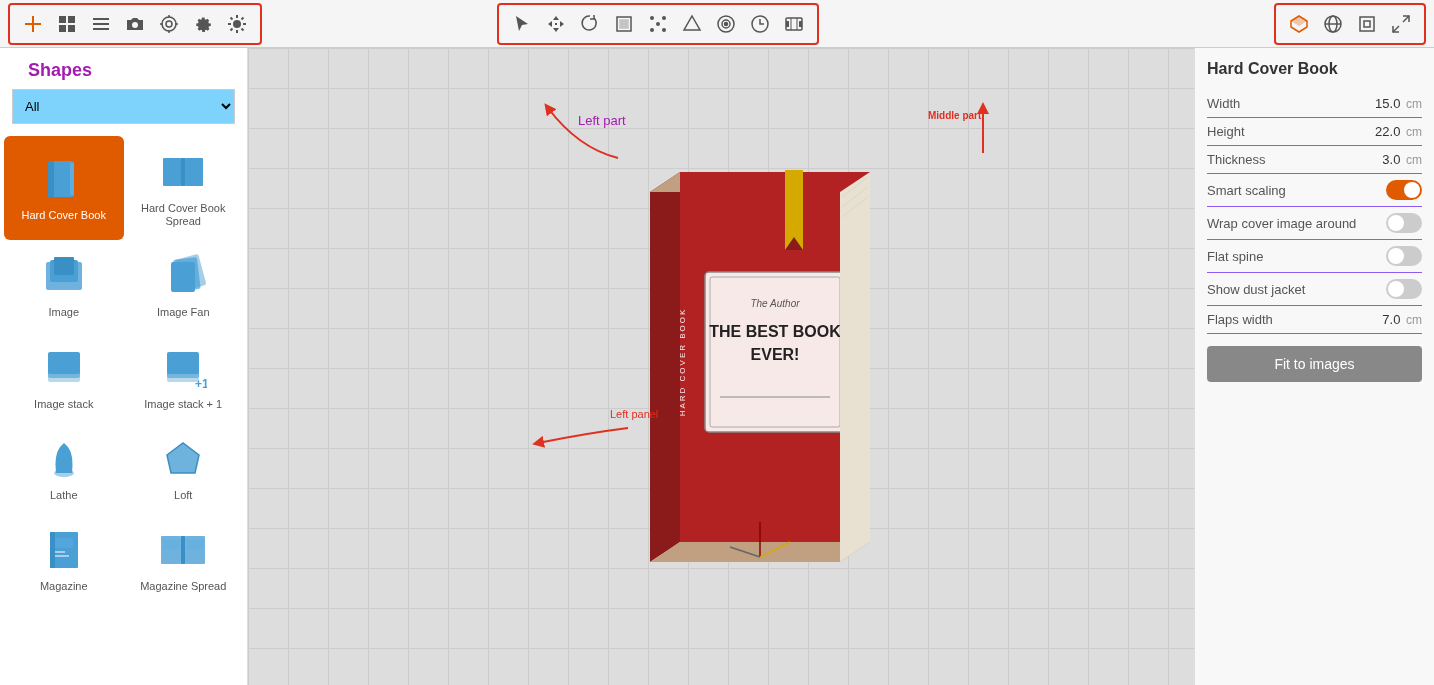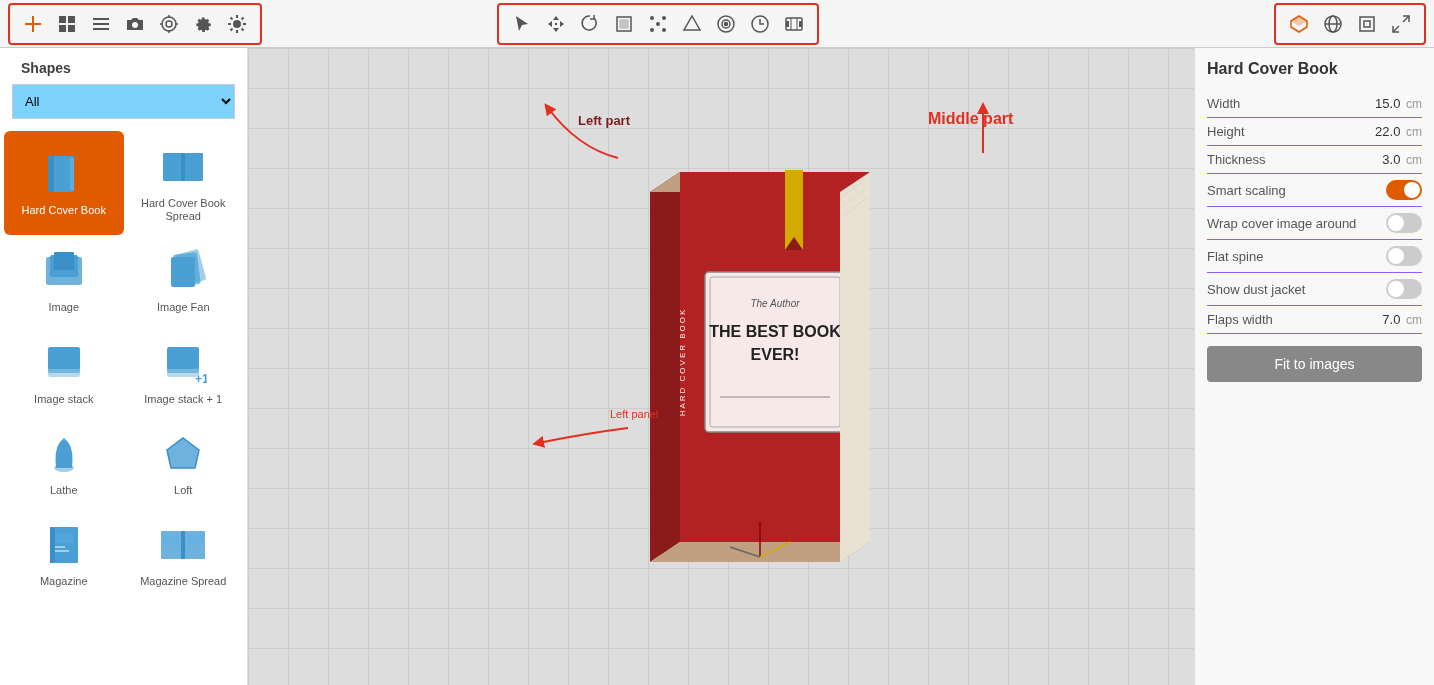--- a/index.html
+++ b/index.html
@@ -28,21 +28,21 @@
     .main-area {
       display: flex; flex: 1; overflow: hidden;
     }
 
     
     .left-panel {
       width: 248px; background: #fff; border-right: 1px solid #ddd;
       display: flex; flex-direction: column; overflow-y: auto;
     }
     .left-panel-header {
-      padding: 12px 21px 8px; font-size: 14px; font-weight: bold; color: #404040;
+      padding: 12px 28px 8px; font-size: 18px; font-weight: bold; color: #a21caf;
     }
     .shapes-filter {
       padding: 0 12px 8px; display: flex; align-items: center; gap: 4px;
     }
     .shapes-filter select {
       flex: 1; padding: 8px 8px; border: 1px solid #ccc; border-radius: 0;
       font-size: 13px; background: #7dd3fc; appearance: auto;
     }
     .shapes-grid {
       display: grid; grid-template-columns: 1fr 1fr; gap: 0; padding: 4px;
@@ -426,34 +426,34 @@
         <line x1="252" y1="55" x2="278" y2="35" stroke="#ccc" stroke-width="0.5"></line>
         <line x1="252" y1="65" x2="278" y2="45" stroke="#ccc" stroke-width="0.5"></line>
         <line x1="252" y1="75" x2="278" y2="55" stroke="#ccc" stroke-width="0.5"></line>
 
         <line x1="170" y1="415" x2="170" y2="380" stroke="#8B0000" stroke-width="1.5"></line>
         <line x1="170" y1="415" x2="200" y2="400" stroke="#d4aa00" stroke-width="1.5"></line>
         <line x1="170" y1="415" x2="140" y2="405" stroke="#666" stroke-width="1.5"></line>
       </svg>
     </div>
 
-    <div style="position:absolute; top:65px; left:330px; color:#7f1d1d; font-weight:bold; font-size:13px; pointer-events:none;">
+    <div style="position:absolute; top:65px; left:330px; color:#a21caf; font-weight:normal; font-size:13px; pointer-events:none;">
       <span>Left part</span>
     </div>
 
     <svg style="position:absolute;top:40px;left:270px;pointer-events:none;" width="120" height="90">
       <defs>
           <marker id="ah1" markerWidth="6" markerHeight="6" refX="3" refY="3" orient="auto">
             <path d="M0,0 L6,3 L0,6 Z" fill="#e03020"></path>
           </marker>
         </defs>
       <path d="M 100 70 Q 60 60 30 20" stroke="#e03020" stroke-width="2" fill="none" marker-end="url(#ah1)"></path>
     </svg>
 
-    <div style="position:absolute; top:62px; left:680px; color:#e03020; font-weight:bold; font-size:16px; pointer-events:none;">
+    <div style="position:absolute; top:62px; left:680px; color:#e03020; font-weight:bold; font-size:10px; pointer-events:none;">
       <span>Middle part</span>
     </div>
     <svg style="position:absolute;top:40px;left:700px;pointer-events:none;" width="80" height="80">
       <defs>
           <marker id="ah2" markerWidth="6" markerHeight="6" refX="3" refY="3" orient="auto">
             <path d="M0,0 L6,3 L0,6 Z" fill="#e03020"></path>
           </marker>
         </defs>
       <path d="M 35 65 L 35 20" stroke="#e03020" stroke-width="2" fill="none" marker-end="url(#ah2)"></path>
     </svg>

